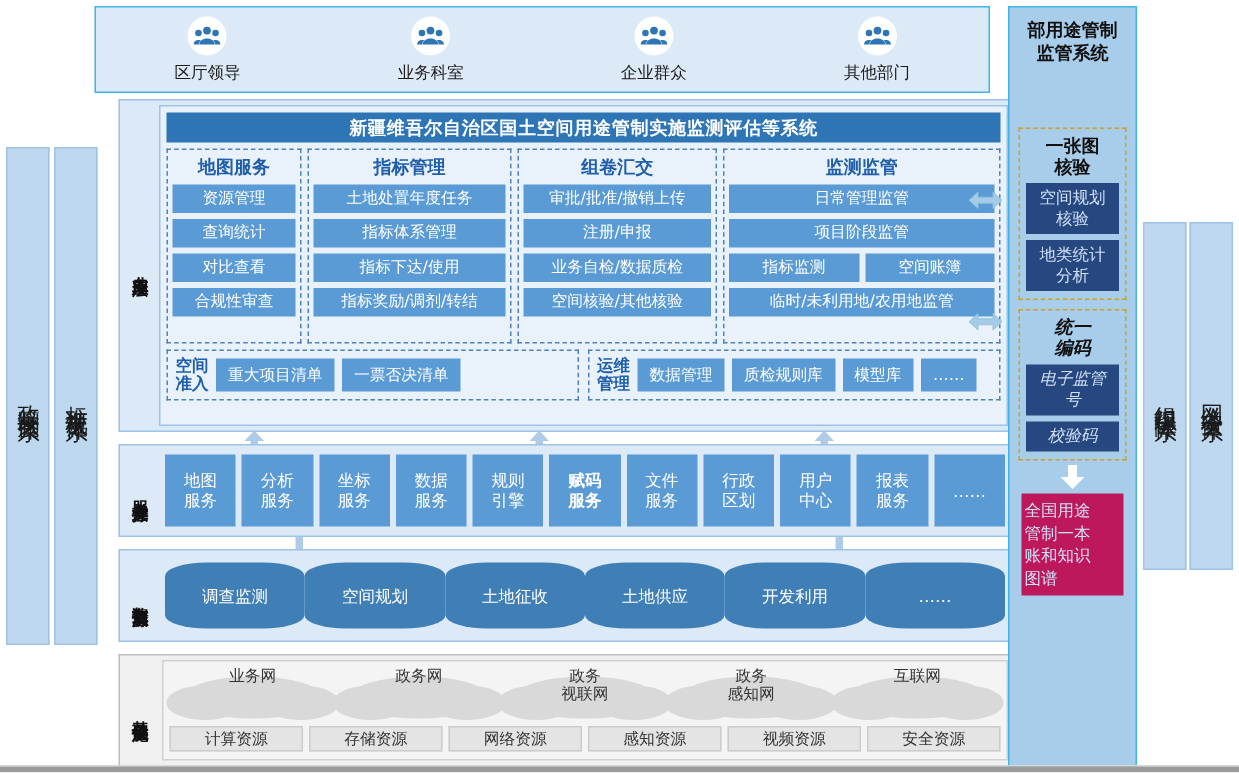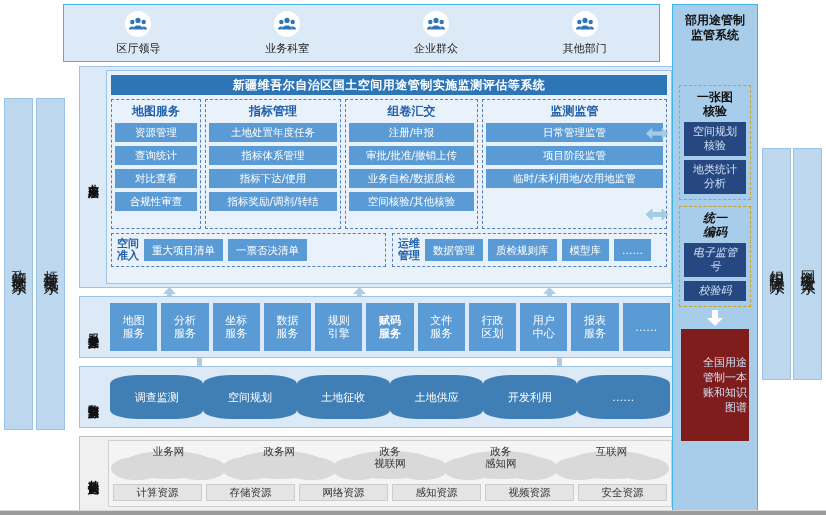--- a/index.html
+++ b/index.html
@@ -80,21 +80,21 @@
   .res{flex:1;background:#e4e4e4;border:1px solid #cccccc;font-size:10.5px;color:#333;display:flex;align-items:center;justify-content:center;}
 
   
   #rpanel{position:absolute;left:672px;top:4px;width:86px;height:507px;border:1px solid #41b6e6;background:#a8cdeb;box-sizing:border-box;}
   #rtitle{margin:8px 4px 0;font-size:12px;font-weight:700;color:#111;text-align:center;line-height:15px;}
   .rgrp{margin:8px 6px 0;border:1px dashed #c9a227;padding:4px 4px 5px;}
   .rgrp .rghdr{font-size:12px;font-weight:700;color:#111;text-align:center;line-height:14px;margin-bottom:4px;}
   .rbox{background:#26477f;color:#cfe0f5;font-size:11px;text-align:center;line-height:14px;padding:3px 2px;margin-bottom:4px;}
   .rbox:last-child{margin-bottom:0;}
   #downarrow{display:flex;justify-content:center;margin-top:3px;}
-  #finalbox{margin:3px 8px 0;background:#7f1d1d;color:#cfe0f5;font-size:11px;text-align:right;line-height:15px;padding:26px 2px;}
+  #finalbox{margin:3px 8px 0;background:#be185d;color:#cfe0f5;font-size:11px;text-align:left;line-height:15px;padding:4px 2px;}
 
   
   .harrow{position:absolute;width:22px;height:13px;}
   .varrow{position:absolute;width:13px;height:15px;}
 
   
   #baserule{position:absolute;left:0;bottom:0;width:826px;height:4px;background:#9b9b9b;}
   #baserule2{position:absolute;left:0;bottom:4px;width:826px;height:1px;background:#d7d7d7;}
 </style>
 </head>
@@ -191,30 +191,34 @@
           <div class="col" style="width:136px;">
             <div class="colhdr">指标管理</div>
             <div class="cell">土地处置年度任务</div>
             <div class="cell">指标体系管理</div>
             <div class="cell">指标下达/使用</div>
             <div class="cell">指标奖励/调剂/转结</div>
           </div>
 
           <div class="col" style="width:133px;">
             <div class="colhdr">组卷汇交</div>
+            <div class="cell">审批/批准/撤销上传</div>
             <div class="cell">注册/申报</div>
-            <div class="cell">审批/批准/撤销上传</div>
             <div class="cell">业务自检/数据质检</div>
             <div class="cell">空间核验/其他核验</div>
           </div>
 
           <div class="col" style="flex:1;">
             <div class="colhdr">监测监管</div>
             <div class="cell">日常管理监管</div>
             <div class="cell">项目阶段监管</div>
+            <div class="cellrow">
+              <div class="cell">指标监测</div>
+              <div class="cell">空间账簿</div>
+            </div>
             <div class="cell">临时/未利用地/农用地监管</div>
           </div>
         </div>
 
         <div id="aprow">
           <div class="grp" style="width:275px;">
             <div class="grptitle">
               <div>空间</div>
               <div>准入</div>
             </div>

